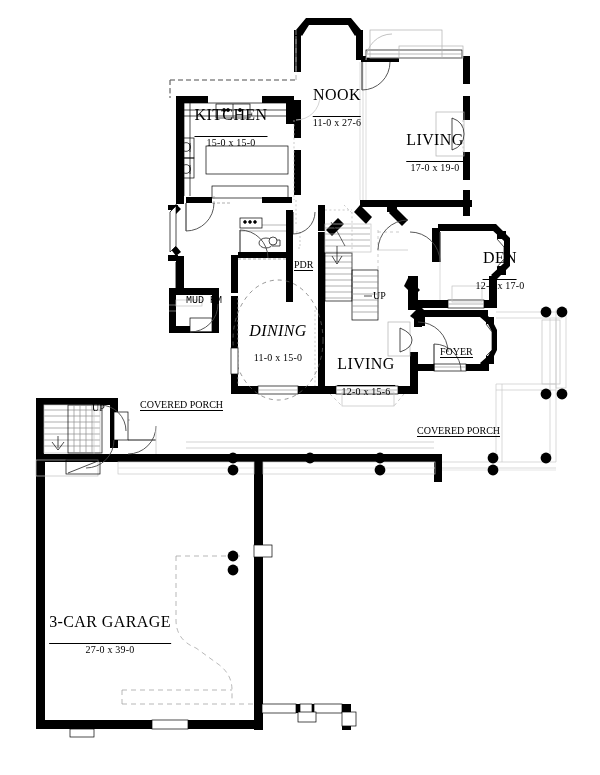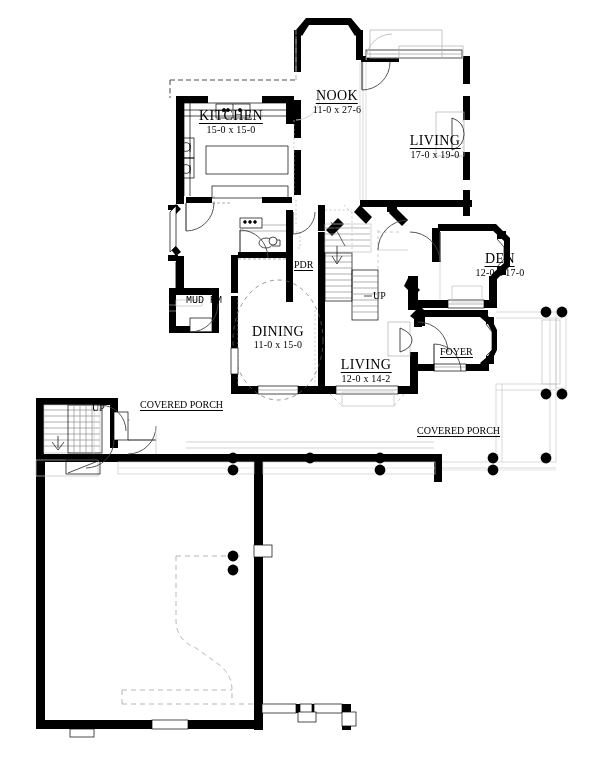--- a/index.html
+++ b/index.html
@@ -29,33 +29,34 @@
     position: absolute;
     text-align: center;
     color: #000000;
     line-height: 1.08;
     white-space: nowrap;
     transform: translateX(-50%);
     font-family: "Liberation Serif", serif;
   }
   .room-label .rl-name {
     display: inline-block;
-    font-size: 14px;
+    font-size: 16px;
     letter-spacing: 0.4px;
     border-bottom: 1px solid #000;
-    padding-bottom: 0px;
+    padding-bottom: 13px;
   }
   .room-label .rl-dim {
     display: block;
     font-size: 10px;
     letter-spacing: 0.2px;
     margin-top: 1px;
   }
   .room-label.nounder .rl-name {
     border-bottom: none;
+    font-style: italic;
   }
   .tag-label {
     position: absolute;
     font-size: 10px;
     color: #000;
     white-space: nowrap;
     font-family: "Liberation Serif", serif;
   }
   .tag-label.small {
     font-size: 10px;
@@ -437,23 +438,27 @@
     <span class="rl-dim">12-0 x 17-0</span>
   </div>
 
   <div class="room-label nounder" style="left:278px; top:322px;">
     <span class="rl-name">DINING</span>
     <span class="rl-dim">11-0 x 15-0</span>
   </div>
 
   <div class="room-label" style="left:366px; top:355px;text-align:center;">
     <span class="rl-name">LIVING</span>
-    <span class="rl-dim">12-0 x 14-2</span>
-  </div>
-
+    <span class="rl-dim">12-0 x 15-6</span>
+  </div>
+
+  <div class="room-label" style="left:110px; top:613px;">
+    <span class="rl-name">3-CAR GARAGE</span>
+    <span class="rl-dim">27-0 x 39-0</span>
+  </div>
 
   <div class="tag-label" style="left:294px; top:231px; border-bottom:1px solid #000;margin-top:28px;">
     <span>PDR</span>
   </div>
 
   <div class="tag-label" style="left:186px; top:295px;font-family:Liberation Mono, monospace;">
     <span>MUD RM</span>
   </div>
 
   <div class="tag-label" style="left:440px; top:346px; border-bottom:1px solid #000;">

